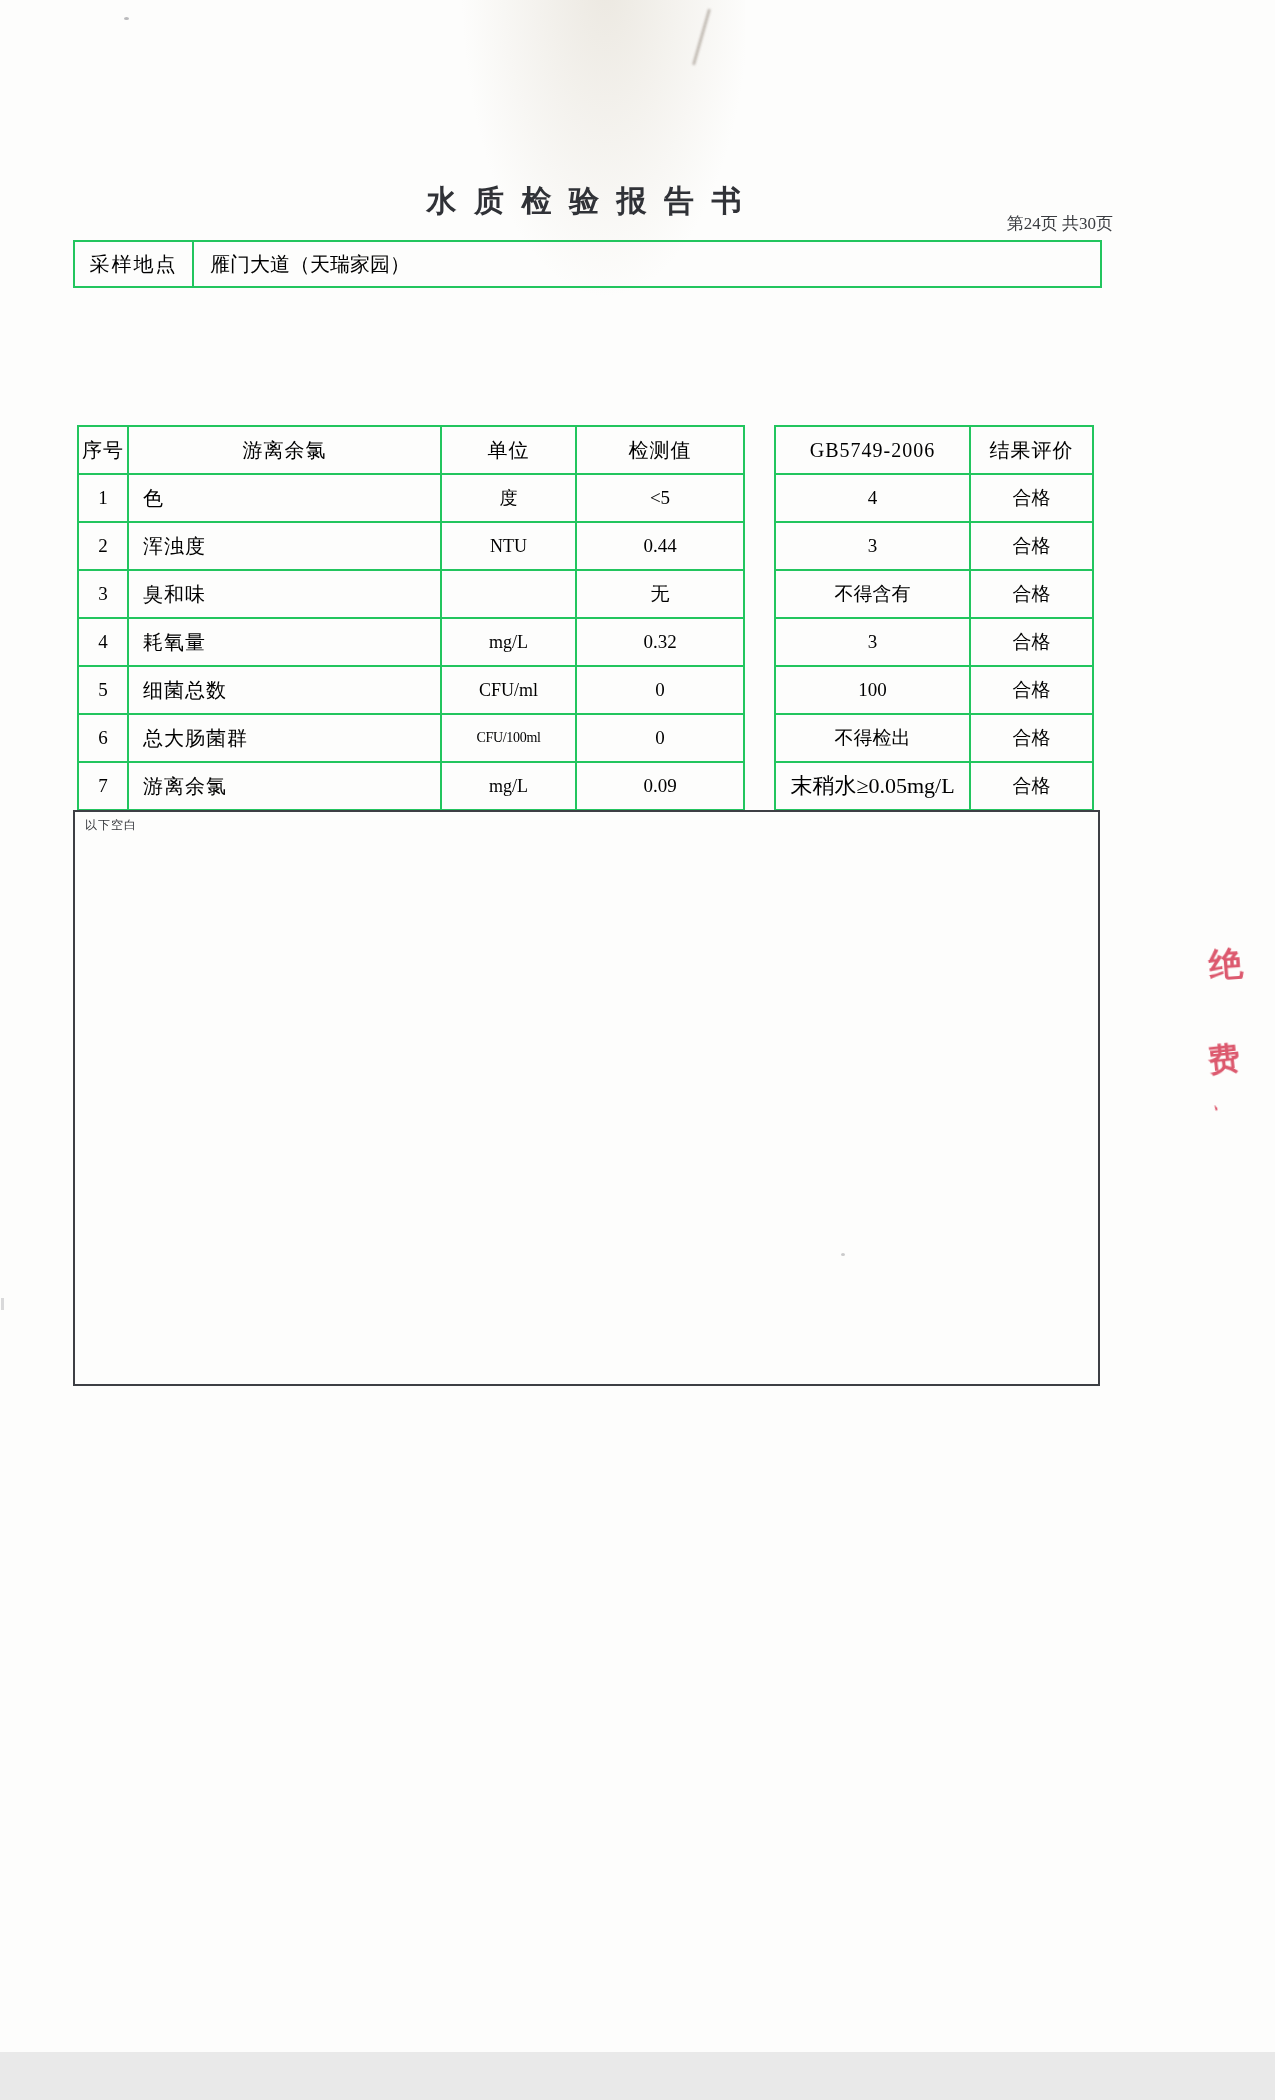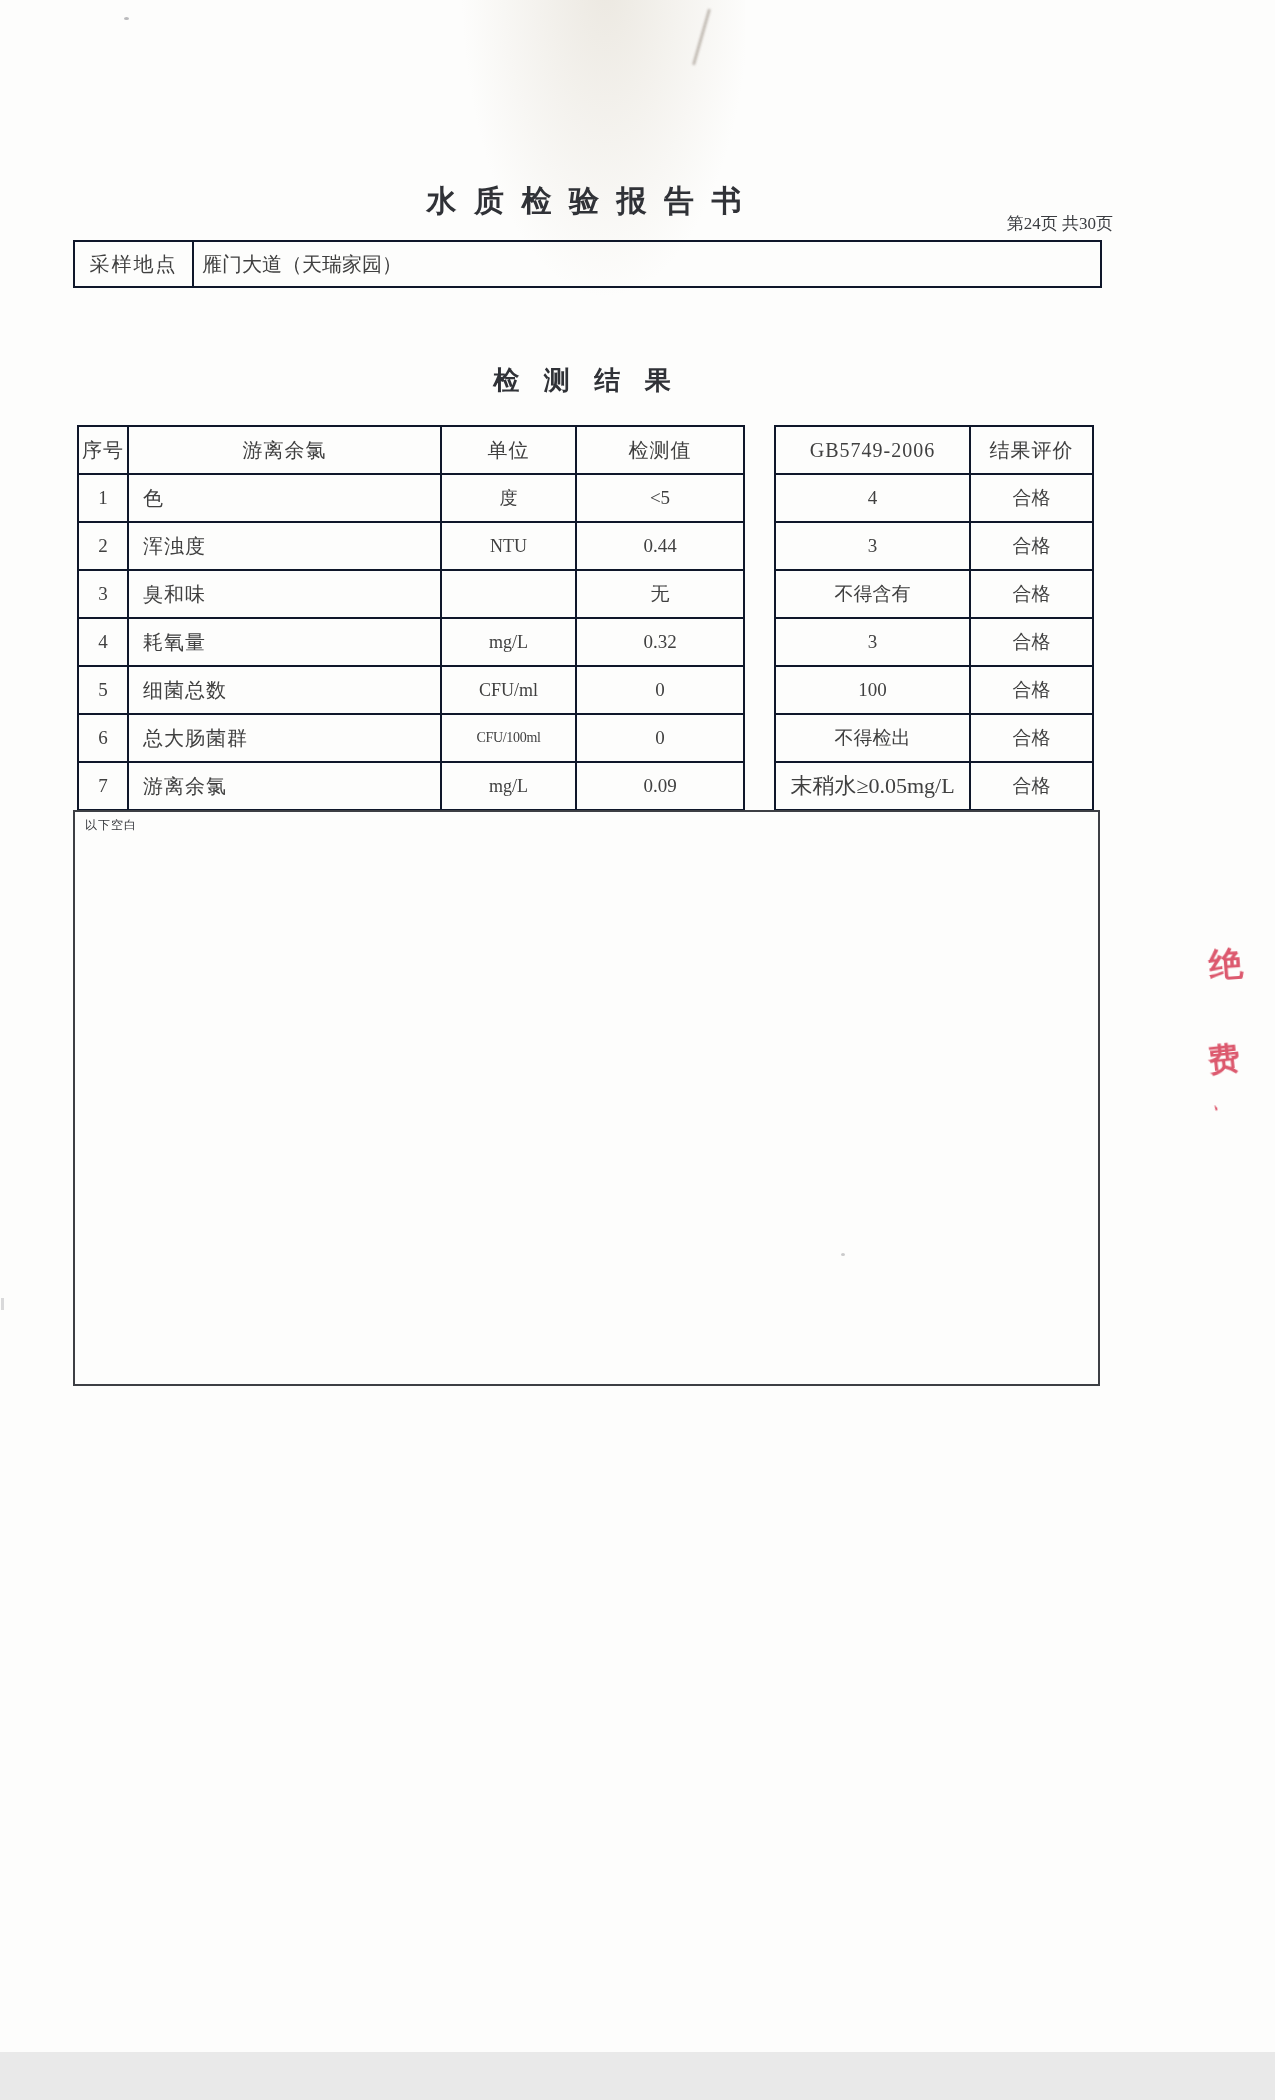--- a/index.html
+++ b/index.html
@@ -20,28 +20,28 @@
     text-align:right;font-size:17px;color:#3a3c40;white-space:nowrap;
   }
   .section-title{
     position:absolute;left:73px;top:363px;width:1027px;
     text-align:center;font-size:26px;font-weight:600;
     letter-spacing:9px;color:#303237;white-space:nowrap;
   }
   
   table{border-collapse:collapse;table-layout:fixed;}
   td,th{
-    border:2px solid #0f172a;font-weight:normal;
-    overflow:hidden;white-space:nowrap;font-size:20px;color:#404040;
+    border:2px solid #22c55e;font-weight:normal;
+    overflow:hidden;white-space:nowrap;font-size:20px;color:#000000;
     padding:0;
   }
   .sample-table{position:absolute;left:73px;top:240px;width:1027px;}
   .sample-table tr{height:46px;}
   .sample-table td.lbl{text-align:center;letter-spacing:2px;}
-  .sample-table td.val{text-align:left;padding-left:8px;}
+  .sample-table td.val{text-align:left;padding-left:16px;}
 
   .results{position:absolute;left:77px;top:425px;display:flex;gap:29px;}
   .rt-left{width:666px;}
   .rt-right{width:318px;}
   .results tr{height:48px;}
   .results th{text-align:center;font-size:20px;letter-spacing:1px;}
   .results td{text-align:center;font-size:19px;}
   .results td.item{text-align:left;padding-left:14px;font-size:20px;letter-spacing:1px;}
   .results td.unit{font-size:18px;}
   .results td.unit.cond{font-size:14px;letter-spacing:-0.3px;}
@@ -100,21 +100,20 @@
         <col style="width:457px">
       </colgroup>
     <tbody>
         <tr>
       <td class="lbl">采样地点</td>
       <td class="val" colspan="3">雁门大道（天瑞家园）</td>
     </tr>
   </tbody>
     </table>
 
-  <div class="section-title">检 测 结 果</div>
 
   <div class="results">
 
     <table class="rt-left">
       <colgroup>
           <col style="width:50px">
           <col style="width:313px">
           <col style="width:135px">
           <col style="width:168px">
         </colgroup>

